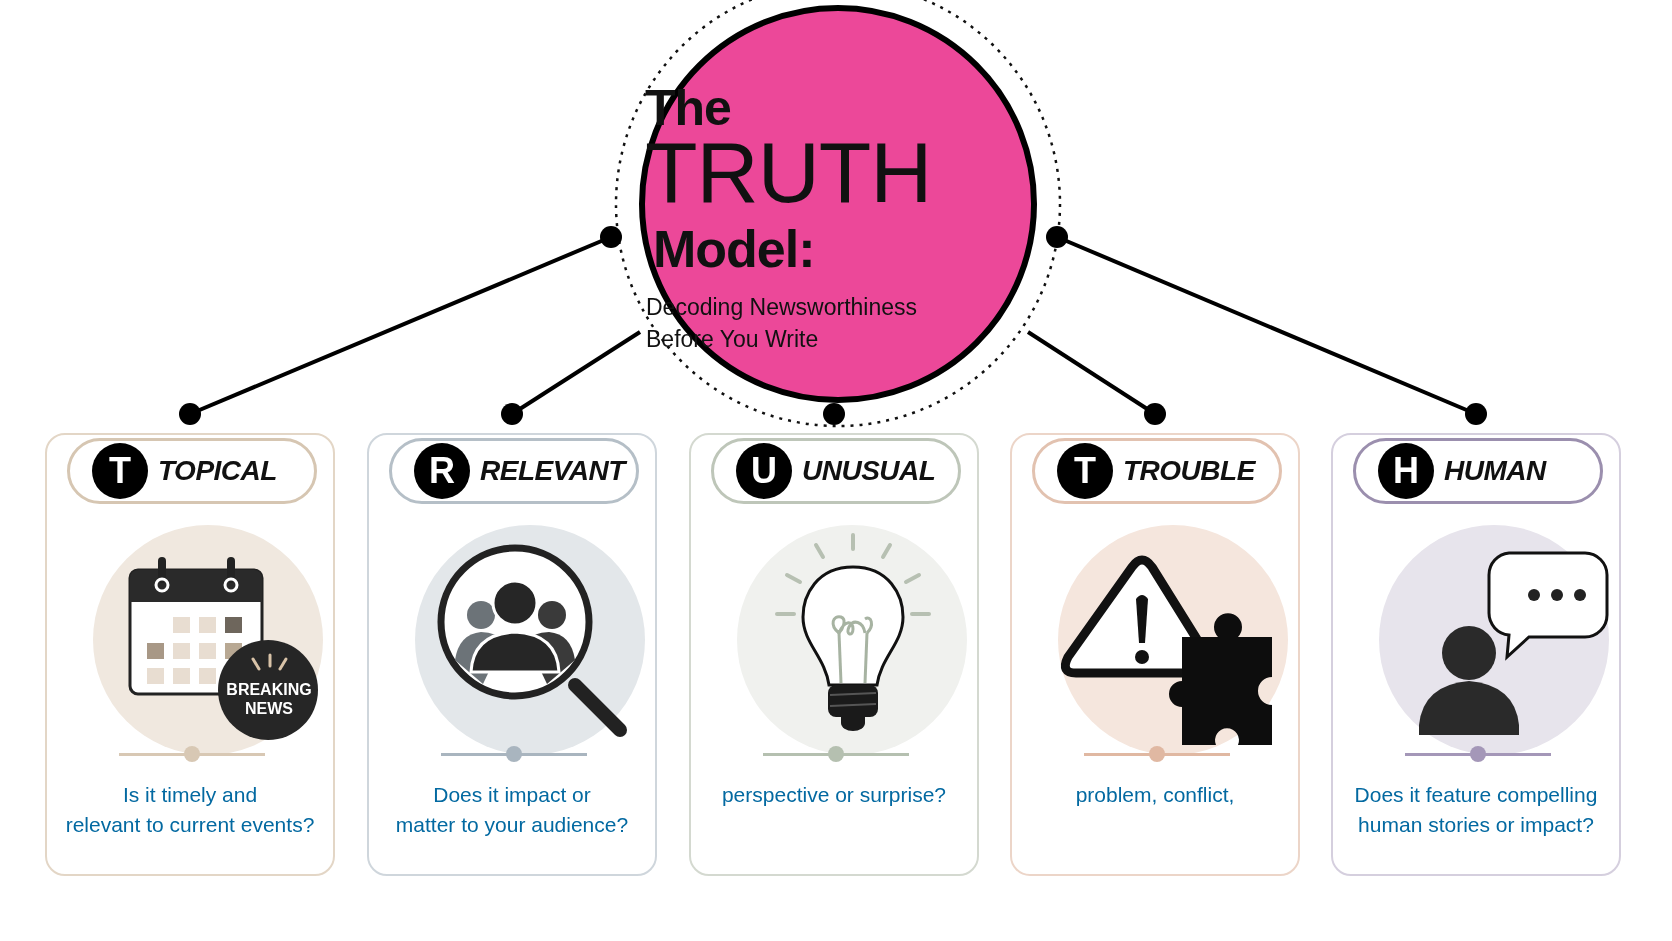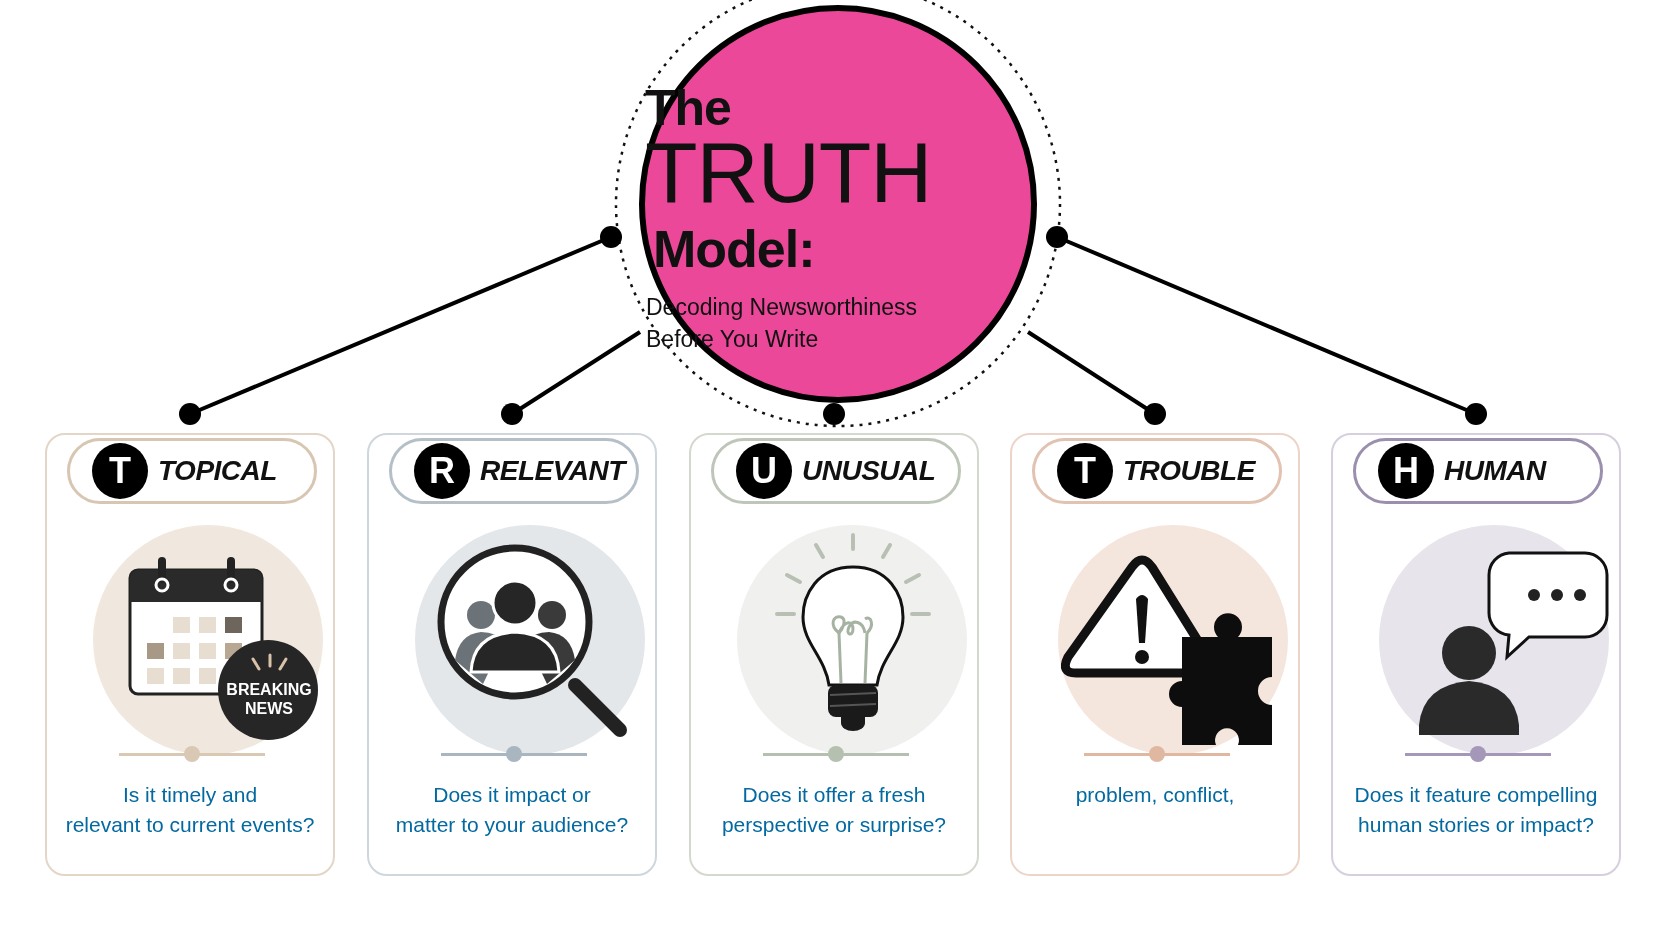--- a/index.html
+++ b/index.html
@@ -139,21 +139,20 @@
       <rect x="91" y="160" width="50" height="32" rx="8" fill="#1a1a1a"></rect>
       <line x1="93" y1="170" x2="139" y2="168" stroke="#555" stroke-width="2"></line>
       <line x1="93" y1="181" x2="139" y2="179" stroke="#555" stroke-width="2"></line>
       <path d="M104 192 h24 v6 a12 8 0 0 1 -24 0z" fill="#1a1a1a"></path>
     </svg>
   </div>
   <div class="slider" style="background: rgb(181, 192, 176);">
     <div class="slider-knob" style="background: rgb(181, 192, 176);"></div>
   </div>
   <div class="question">
-    <div>Does it offer a fresh</div>
     <div>perspective or surprise?</div>
   </div>
 </div>
 
 <div class="card" style="left: 1010px; border-color: rgb(236, 213, 200);">
   <div class="pill" style="border-color: rgb(226, 194, 176);">
     <div class="pill-letter">T</div>
     <div class="pill-label">TROUBLE</div>
   </div>
   <div class="icon-wrap" style="background: rgb(245, 230, 221);">

